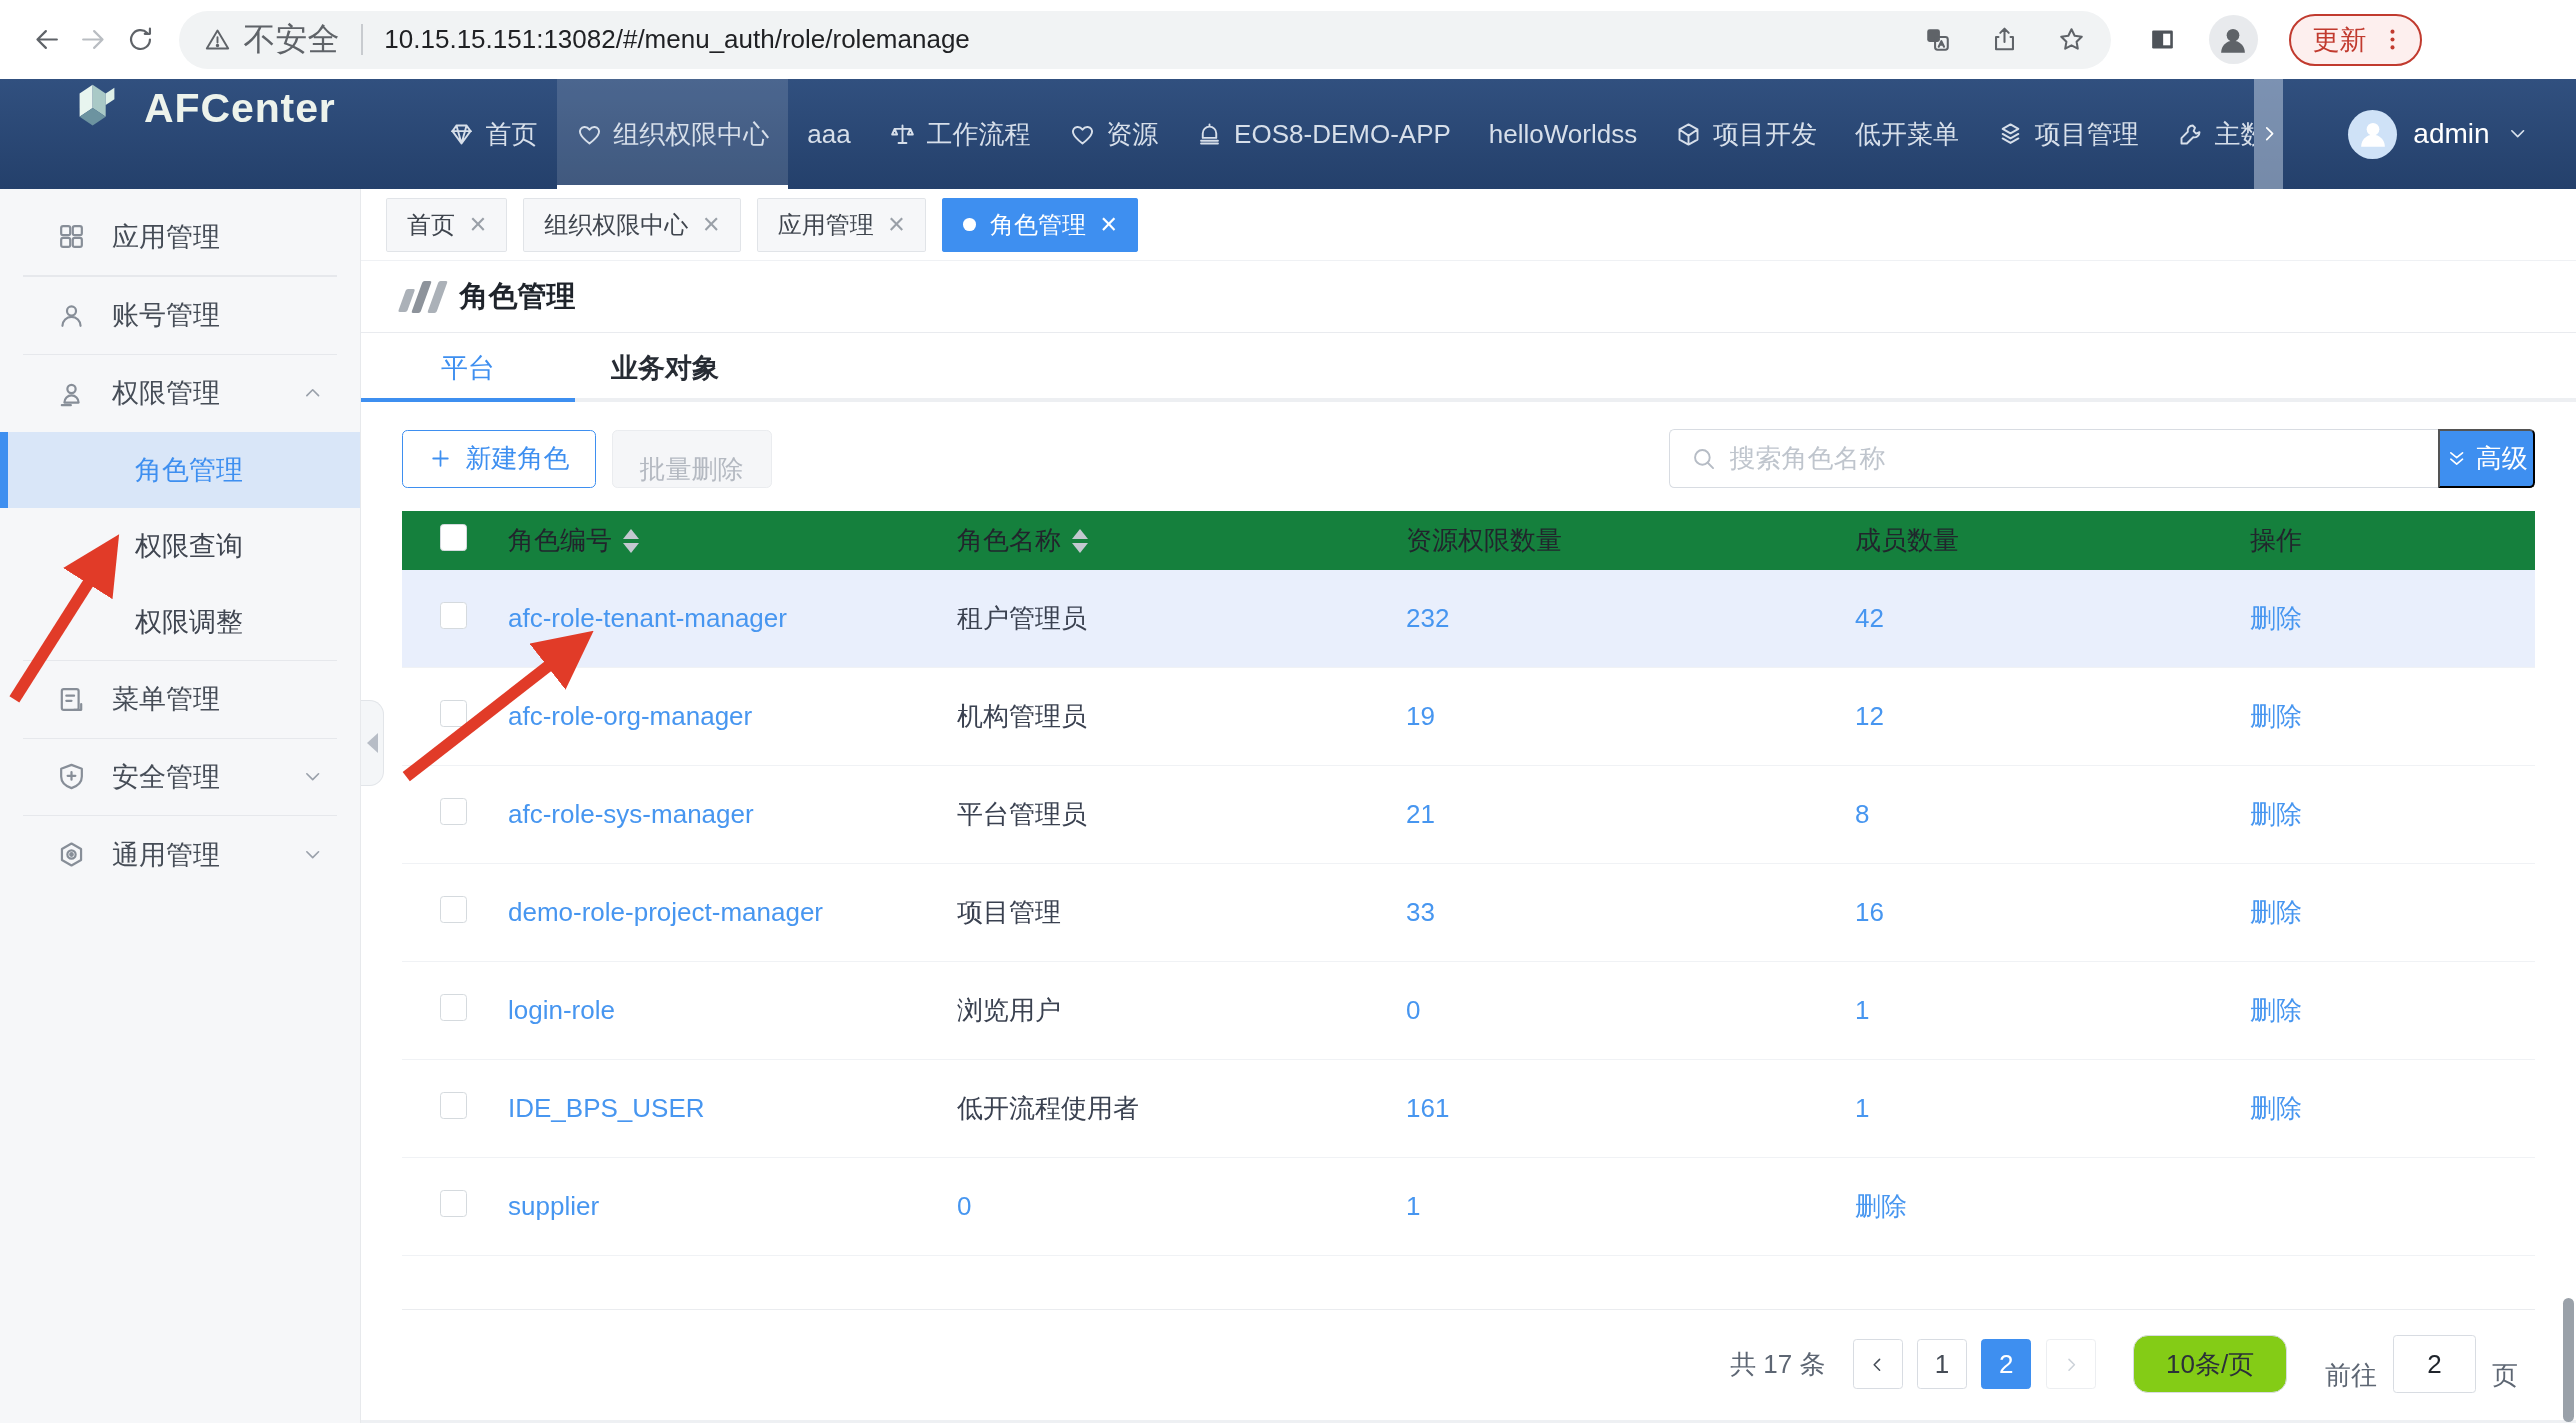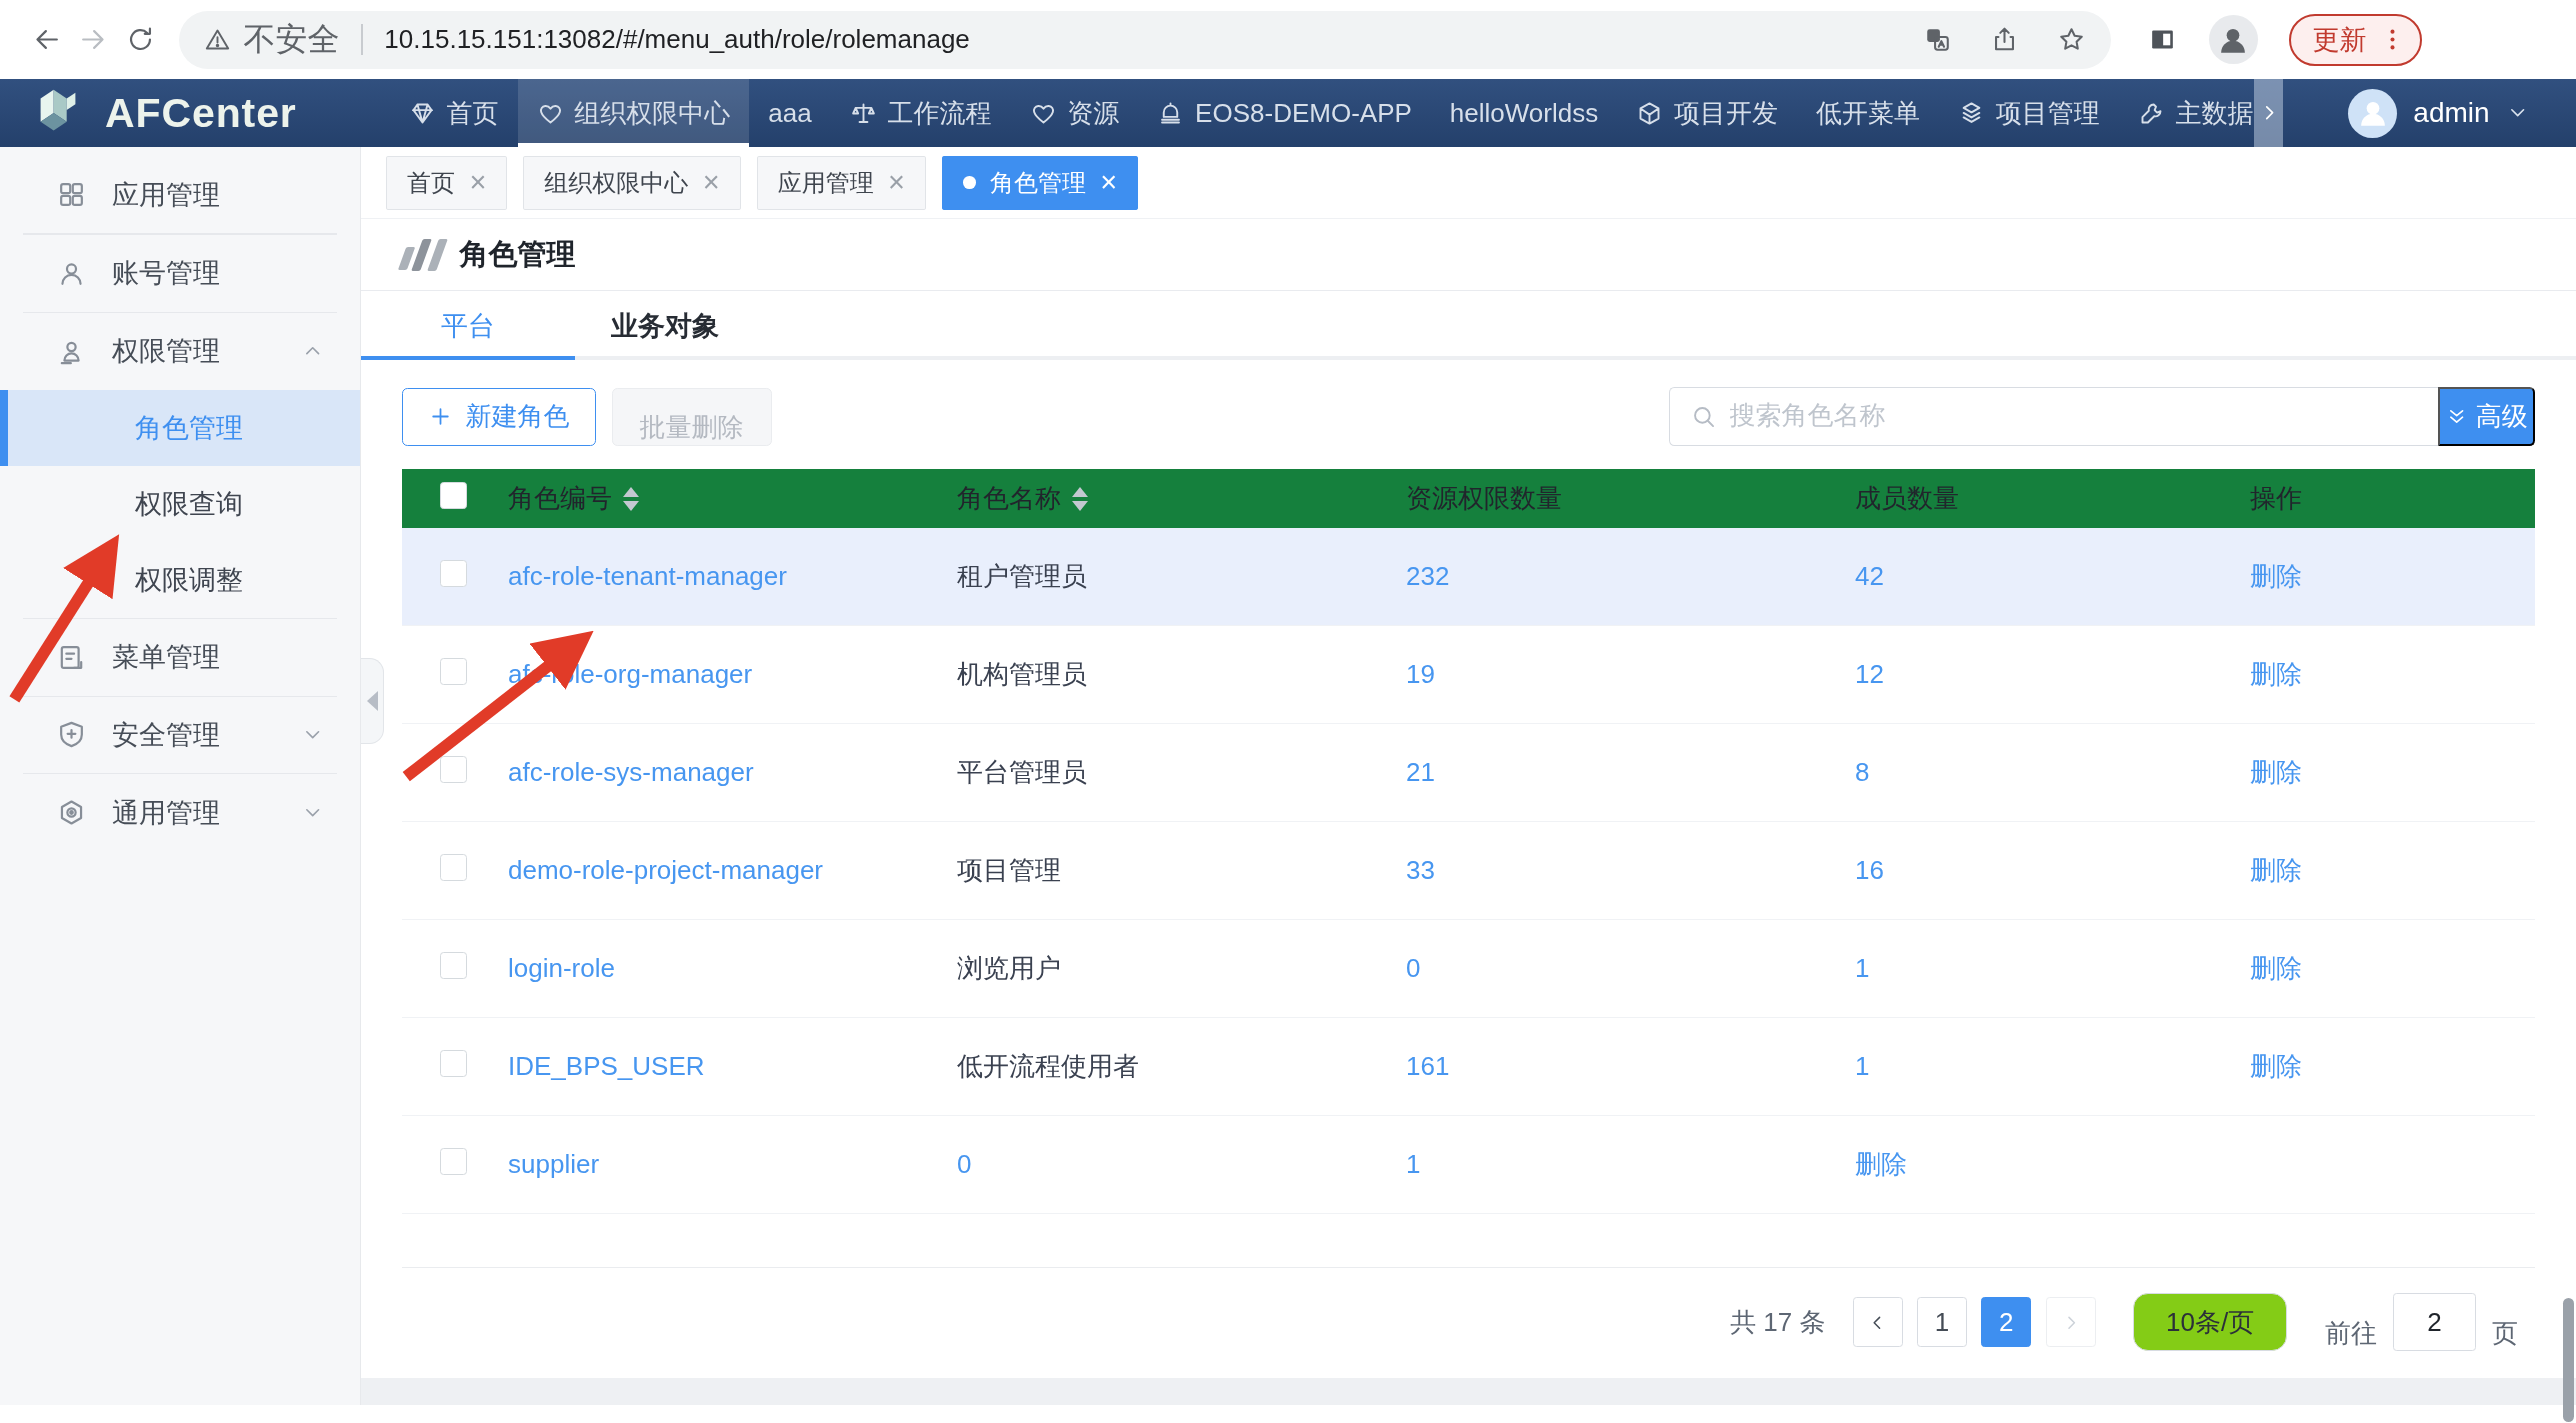--- a/index.html
+++ b/index.html
@@ -21,21 +21,21 @@
 .url-icons{display:flex;gap:38px;color:#5f6368;align-items:center}
 .url-icons svg{width:29px;height:29px}
 .after-url{display:flex;align-items:center;margin-left:36px;gap:31px}
 .panel-ic{color:#4e5359}.panel-ic svg{width:31px;height:31px}
 .chrome-avatar{width:49px;height:49px;border-radius:50%;background:#e8eaed;color:#5f6368;display:flex;align-items:center;justify-content:center}
 .chrome-avatar svg{width:38px;height:38px}
 .update-pill{height:52px;border:2.7px solid #c13a2e;border-radius:27px;background:#fdefee;color:#c13a2e;display:flex;align-items:center;padding:0 14.4px 0 21.6px;gap:12.6px;font-size:27px;cursor:pointer}
 .update-pill svg{width:27px;height:27px}
 
 
-.topnav{height:68px;background:linear-gradient(180deg,#31507f,#24406b);display:flex;align-items:center;position:relative;padding-left:31px}
+.topnav{height:110px;background:linear-gradient(180deg,#31507f,#24406b);display:flex;align-items:flex-start;position:relative;padding-left:70px}
 .brand{display:flex;align-items:center;gap:20px;margin-right:93px;flex:none}
 .brand-logo svg{width:54px;height:58px}
 .brand-name{font-size:41px;font-weight:700;color:#edf3ec;letter-spacing:0.9px}
 .nav-menu{display:flex;align-items:center;height:100%;flex:1;min-width:0;overflow:hidden;margin-right:322px}
 .nav-item{height:100%;display:flex;align-items:center;gap:10.8px;padding:0 19px;font-size:26px;color:#d7dfea;position:relative;white-space:nowrap;cursor:pointer;flex:none}
 .nav-item .ni{width:27px;height:27px}
 .nav-item.active{background:rgba(255,255,255,.13)}
 .nav-item.active::after{content:"";position:absolute;left:0;right:0;bottom:0;height:4.5px;background:#fff}
 .nav-scroll{position:absolute;right:293px;top:0;bottom:0;width:29px;background:rgba(186,201,220,.55);display:flex;align-items:center;justify-content:center;color:#fff}
 .nav-scroll svg{width:23.4px;height:23.4px}
@@ -82,21 +82,21 @@
 .inkbar{position:absolute;left:0;bottom:0;width:214px;height:4.5px;background:#3e8ff0;z-index:2}
 
 .toolbar{display:flex;justify-content:space-between;align-items:center;padding:27px 41px 23.4px}
 .tb-left{display:flex;gap:16px}
 .btn-new{height:58px;display:flex;align-items:center;gap:12.6px;padding:0 25px;border:1.8px solid #3e8ff0;border-radius:5.4px;color:#3e8ff0;background:#fff;font-size:26px;cursor:pointer}
 .btn-new svg{width:25px;height:25px}
 .btn-bulk{height:58px;display:flex;align-items:flex-end;padding:0 27px;background:#f5f6f8;border:0.9px solid #eaecef;border-radius:5.4px;color:#b4b9c1;font-size:26px}
 .tb-right{display:flex}
 .searchbox{width:769px;height:59px;border:1.8px solid #d8dce2;border-right:none;border-radius:5.4px 0 0 5.4px;display:flex;align-items:center;padding:0 20px;gap:12.6px;background:#fff}
 .searchbox svg{width:27px;height:27px;color:#b6bcc5;flex:none}
-.searchbox input{border:none;outline:none;flex:1;font-size:26px;color:#333;background:transparent;font-family:Liberation Mono, monospace;min-width:0}
+.searchbox input{border:none;outline:none;flex:1;font-size:26px;color:#333;background:transparent;font-family:Liberation Serif, serif;min-width:0}
 .searchbox input::placeholder{color:#bfc5cd}
 .btn-adv{width:97px;height:59px;background:#3e8ff0;color:#fff;border-radius:0 5.4px 5.4px 0;display:flex;align-items:center;justify-content:center;gap:7.2px;font-size:26px;cursor:pointer}
 .btn-adv svg{width:23.4px;height:23.4px}
 
 .table{margin:0 41px}
 .thead,.tr{display:grid;grid-template-columns:106px 449px 449px 449px 395px 1fr;align-items:center}
 .thead{height:59px;background:#15803d;font-weight:400;font-size:26px;color:#21252c}
 .th{display:flex;align-items:center}
 .sort{display:inline-flex;flex-direction:column;gap:4.5px;margin-left:10.8px}
 .sort i{width:0;height:0;border-left:8px solid transparent;border-right:8px solid transparent;display:block}

